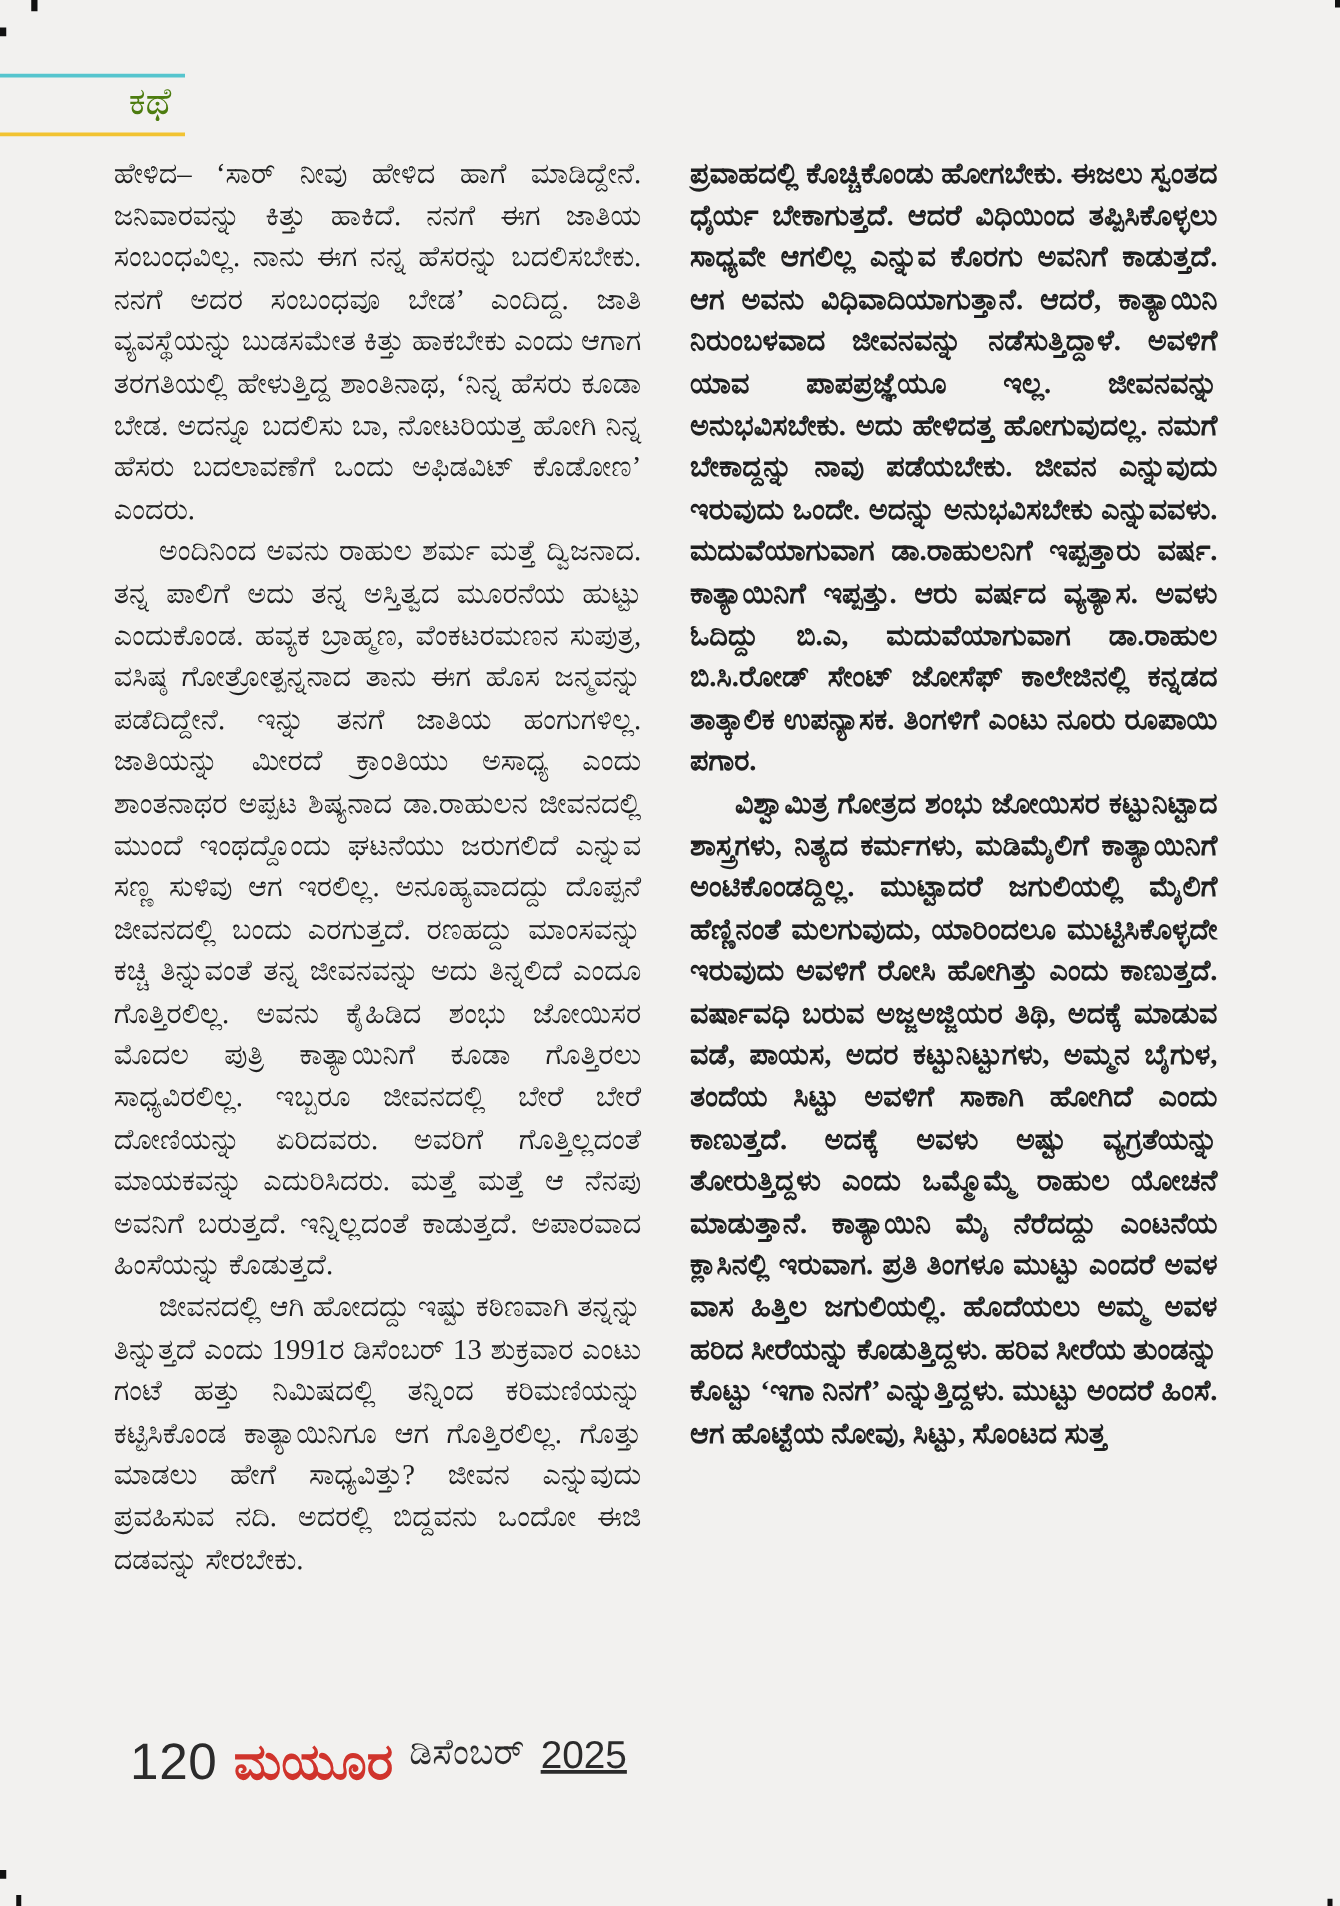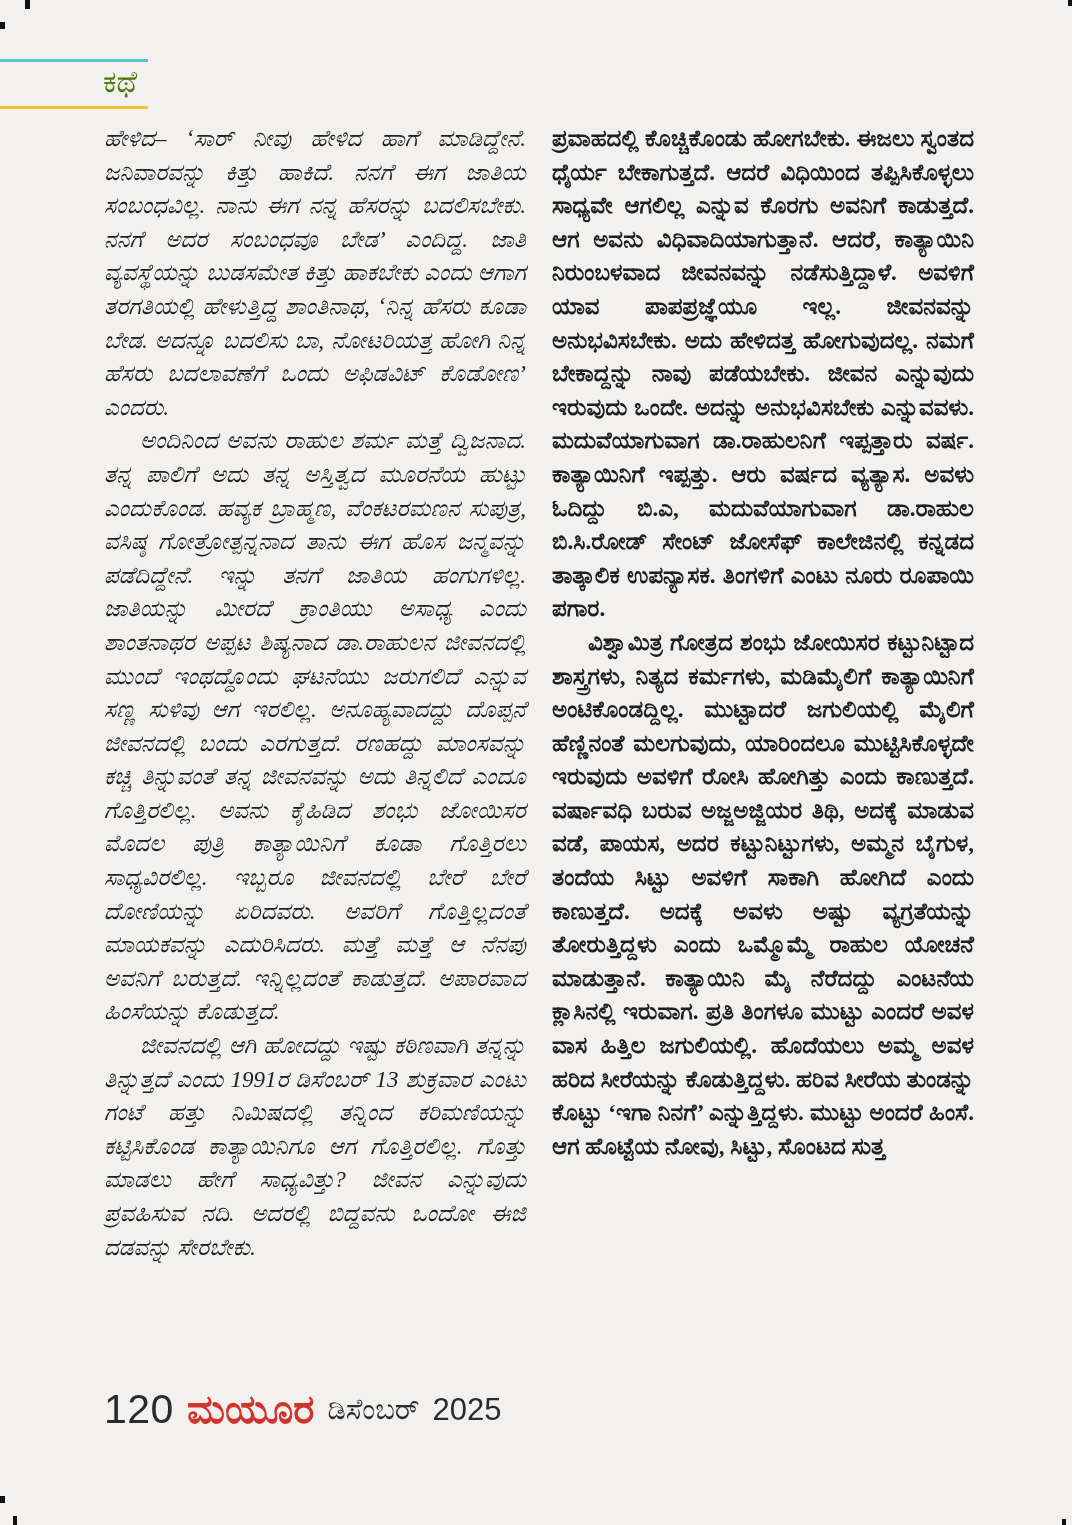--- a/index.html
+++ b/index.html
@@ -30,44 +30,44 @@
     line-height:40px;
   }
 
   
   .column {
     position:absolute; top:122px; width:422px;
     font-size:23px; line-height:33.6px;
     text-align:justify;
     color:#202020;
   }
-  .column.left  { left:104px;font-style:italic; }
+  .column.left  { left:91px; }
   .column.right { left:552px;font-weight:bold; }
   .column p { margin:0; padding:0; }
   .column p.indent { text-indent:36px; }
 
   
   .footer {
     position:absolute; left:104px; top:1386px;
-    display:flex; align-items:center; gap:13px;
+    display:flex; align-items:flex-start; gap:13px;
     white-space:nowrap;
   }
   .page-number {
     font-family:"Liberation Sans","DejaVu Sans",sans-serif;
     font-size:41px; color:#2b2b2b; letter-spacing:0.5px;
   }
   .magazine-name {
     font-size:40px; font-weight:bold; color:#d0342c;
   }
   .issue-month {
     font-size:29px; font-weight:normal; color:#2b2b2b;
   }
   .issue-year {
     font-family:"Liberation Sans","DejaVu Sans",sans-serif;
-    font-size:31px; color:#2b2b2b;
+    font-size:31px; color:#2b2b2b;text-decoration:underline;
   }
 </style>
 </head>
 <body>
 
 <div class="mark tl"></div>
 <div class="mark tr"></div>
 <div class="mark lu"></div>
 <div class="mark ll"></div>
 <div class="mark bl"></div>

